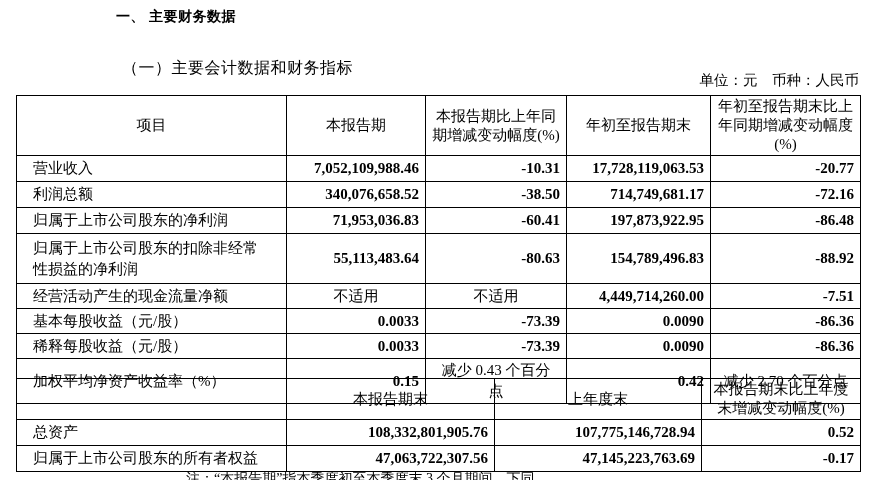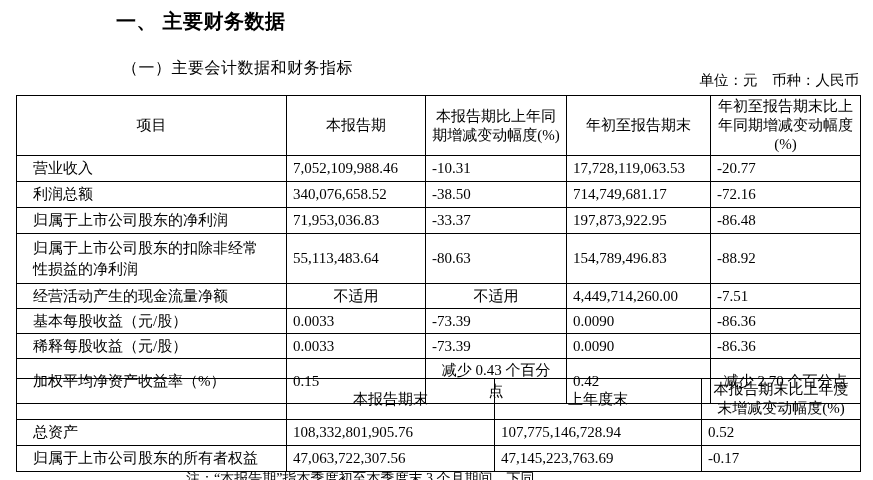--- a/index.html
+++ b/index.html
@@ -1,32 +1,32 @@
 <!DOCTYPE html>
 <html><head>
 <meta charset="utf-8">
 <style>
   html,body{margin:0;padding:0;}
   body{
     width:873px;height:480px;background:#ffffff;overflow:hidden;position:relative;
     font-family:"Liberation Serif","DejaVu Serif",serif;color:#000;
   }
-  .title{position:absolute;left:116px;top:8px;font-size:20px;font-weight:bold;letter-spacing:0.5px;}
+  .title{position:absolute;left:116px;top:8px;font-size:14px;font-weight:bold;letter-spacing:0.5px;}
   .subtitle{position:absolute;left:122px;top:58px;font-size:16px;font-weight:normal;letter-spacing:0.5px;}
   .unit{position:absolute;right:14px;top:71px;font-size:14.5px;}
   table{border-collapse:collapse;table-layout:fixed;position:absolute;left:16px;}
   #t1{top:95px;width:844px;}
   #t2{top:378px;width:844px;}
   td{
     border:1px solid #000;font-size:15px;line-height:21px;
     padding:1px 6px;white-space:pre-line;overflow:hidden;vertical-align:middle;
   }
   tr.hdr td{line-height:19px;text-align:center;padding:1px 3px;}
   .l{text-align:left;padding-left:16px;}
-  .r{text-align:left;}
+  .r{text-align:right;font-weight:bold;}
   .c{text-align:center;padding:1px 10px;}
   .footnote{position:absolute;left:186px;top:470px;font-size:14px;white-space:nowrap;}
 </style>
 </head>
 <body>
 
 <div class="title">一、 主要财务数据</div>
 <div class="subtitle">（一）主要会计数据和财务指标</div>
 <div class="unit">单位：元　币种：人民币</div>
 
@@ -59,21 +59,21 @@
   <tr style="height:26px">
     <td class="l">利润总额</td>
     <td class="r">340,076,658.52</td>
     <td class="r">-38.50</td>
     <td class="r">714,749,681.17</td>
     <td class="r">-72.16</td>
   </tr>
   <tr style="height:26px">
     <td class="l">归属于上市公司股东的净利润</td>
     <td class="r">71,953,036.83</td>
-    <td class="r">-33.37</td>
+    <td class="r">-60.41</td>
     <td class="r">197,873,922.95</td>
     <td class="r">-86.48</td>
   </tr>
   <tr style="height:50px">
     <td class="l">归属于上市公司股东的扣除非经常
 性损益的净利润</td>
     <td class="r">55,113,483.64</td>
     <td class="r">-80.63</td>
     <td class="r">154,789,496.83</td>
     <td class="r">-88.92</td>

